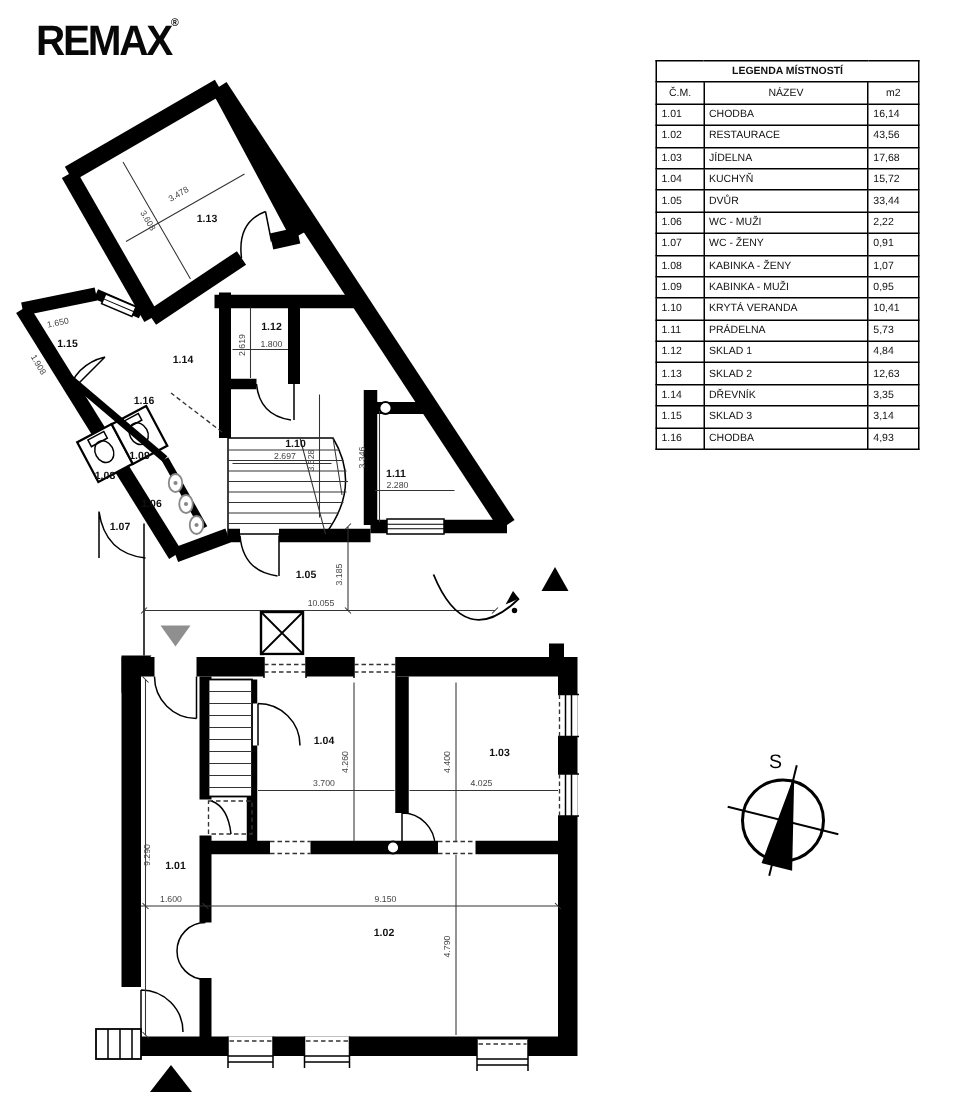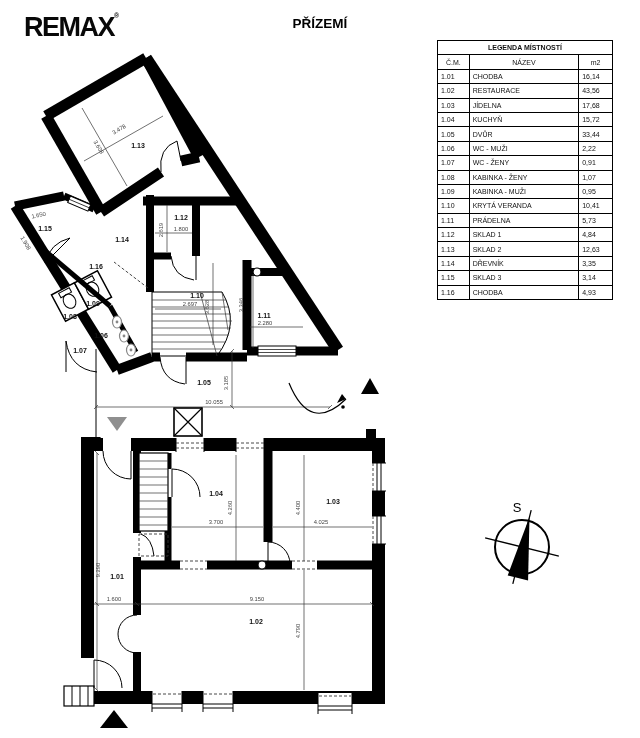--- a/index.html
+++ b/index.html
@@ -30,21 +30,20 @@
   .rl{font:bold 7px "Liberation Sans",sans-serif;fill:#111;text-anchor:middle;}
   .dm{font:5.8px "Liberation Sans",sans-serif;fill:#444;text-anchor:middle;}
   .cs{font:13px "Liberation Sans",sans-serif;fill:#000;text-anchor:middle;}
 </style>
 </head>
 <body>
 
 <div class="canvas">
 
   <div class="logo"><span>REMAX</span><sup>®</sup></div>
-  <div class="title">PŘÍZEMÍ</div>
 
   <table class="legend">
     <tbody>
         <tr>
       <td class="hd" colspan="3">LEGENDA MÍSTNOSTÍ</td>
     </tr>
     <tr>
       <td class="ch c-num">Č.M.</td>
       <td class="ch c-name">NÁZEV</td>
       <td class="ch c-m2">m2</td>

